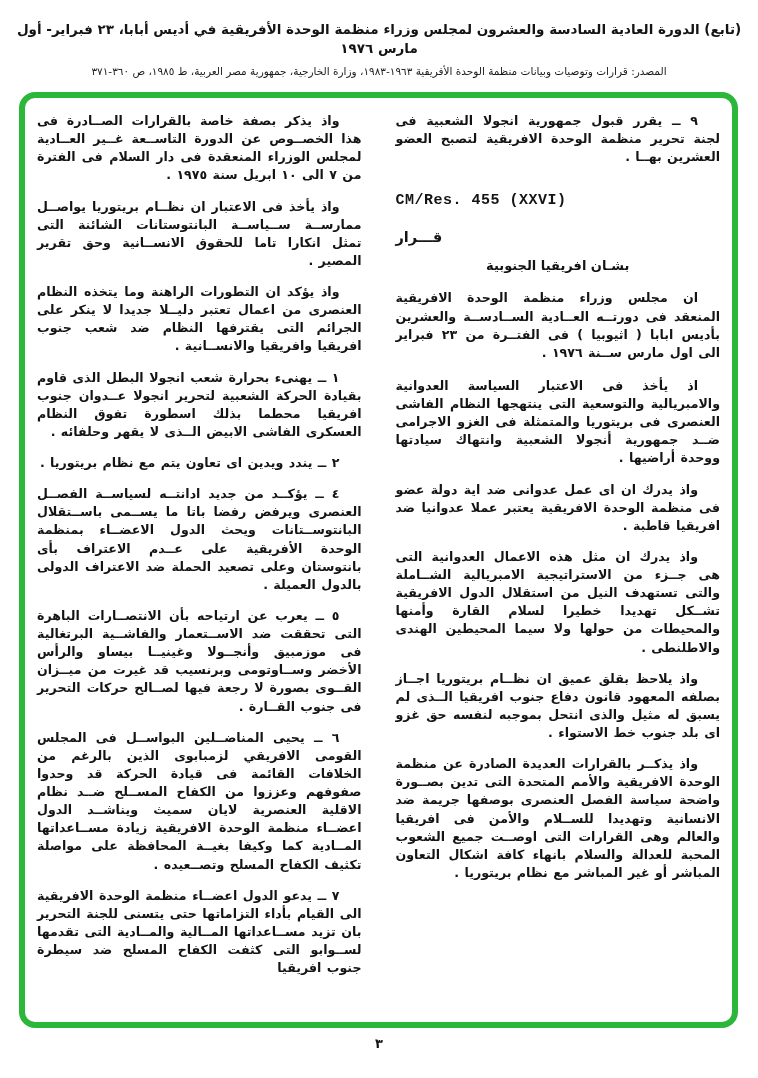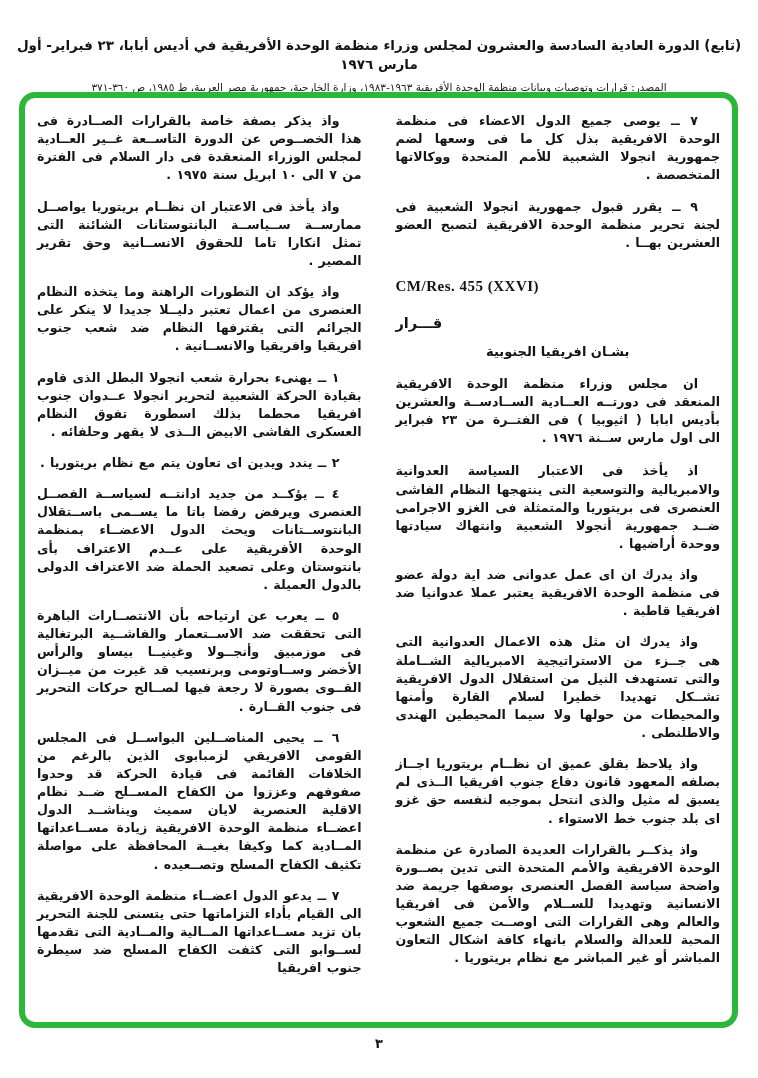--- a/index.html
+++ b/index.html
@@ -6,21 +6,21 @@
   html, body {
     width: 758px; height: 1078px;
     background: #ffffff;
     font-family: "DejaVu Sans", sans-serif;
     color: #141414;
     overflow: hidden;
     position: relative;
   }
   .page { width: 758px; height: 1078px; position: relative; direction: rtl; }
 
-  .header { text-align: center; padding-top: 36px; direction: rtl; }
+  .header { text-align: center; padding-top: 20px; direction: rtl; }
   .header-line1 {
     font-size: 13.5px; font-weight: bold; line-height: 1.4;
     letter-spacing: 0px;
   }
   .header-line2 {
     font-size: 10.5px; font-weight: normal; margin-top: 7px; color: #1a1a1a;
   }
 
   .doc-frame {
     position: absolute;
@@ -47,21 +47,21 @@
     text-align: justify;
     text-indent: 22px;
     margin-bottom: 13px;
     word-spacing: 1px;
   }
   .col-right .para.resolution-intro { margin-bottom: 15px; }
 
   .doc-ref {
     direction: ltr;
     text-align: left;
-    font-family: Liberation Serif, serif;
+    font-family: Liberation Mono, monospace;
     font-weight: bold;
     font-size: 15px;
     margin: 26px 0 0 0;
     letter-spacing: 0.5px;
   }
   .res-title {
     text-align: left;
     font-size: 14.5px;
     font-weight: bold;
     margin-top: 20px;
@@ -90,21 +90,20 @@
 
   <div class="header">
     <div class="header-line1">(تابع) الدورة العادية السادسة والعشرون لمجلس وزراء منظمة الوحدة الأفريقية في أديس أبابا، ٢٣ فبراير- أول مارس ١٩٧٦</div>
     <div class="header-line2">المصدر: قرارات وتوصيات وبيانات منظمة الوحدة الأفريقية ١٩٦٣-١٩٨٣، وزارة الخارجية، جمهورية مصر العربية، ط ١٩٨٥، ص ٣٦٠-٣٧١</div>
   </div>
 
   <div class="doc-frame">
     <div class="columns">
 
       <div class="col col-right">
-        <p class="para">٧ ــ يوصى جميع الدول الاعضاء فى منظمة الوحدة الافريقية بذل كل ما فى وسعها لضم جمهورية انجولا الشعبية للأمم المتحدة ووكالاتها المتخصصة .</p>
         <p class="para">٩ ــ يقرر قبول جمهورية انجولا الشعبية فى لجنة تحرير منظمة الوحدة الافريقية لتصبح العضو العشرين بهــا .</p>
 
         <div class="doc-ref">CM/Res. 455 (XXVI)</div>
         <div class="res-title">قـــرار</div>
         <div class="res-subtitle">بشـان افريقيا الجنوبية</div>
 
         <p class="para resolution-intro">ان مجلس وزراء منظمة الوحدة الافريقية المنعقد فى دورتــه العــادية الســادســة والعشرين بأديس ابابا ( اثيوبيا ) فى الفتــرة من ٢٣ فبراير الى اول مارس ســنة ١٩٧٦ .</p>
         <p class="para">اذ يأخذ فى الاعتبار السياسة العدوانية والامبريالية والتوسعية التى ينتهجها النظام الفاشى العنصرى فى بريتوريا والمتمثلة فى الغزو الاجرامى ضــد جمهورية أنجولا الشعبية وانتهاك سيادتها ووحدة أراضيها .</p>
         <p class="para">واذ يدرك ان اى عمل عدوانى ضد اية دولة عضو فى منظمة الوحدة الافريقية يعتبر عملا عدوانيا ضد افريقيا قاطبة .</p>
         <p class="para">واذ يدرك ان مثل هذه الاعمال العدوانية التى هى جــزء من الاستراتيجية الامبريالية الشــاملة والتى تستهدف النيل من استقلال الدول الافريقية تشــكل تهديدا خطيرا لسلام القارة وأمنها والمحيطات من حولها ولا سيما المحيطين الهندى والاطلنطى .</p>

